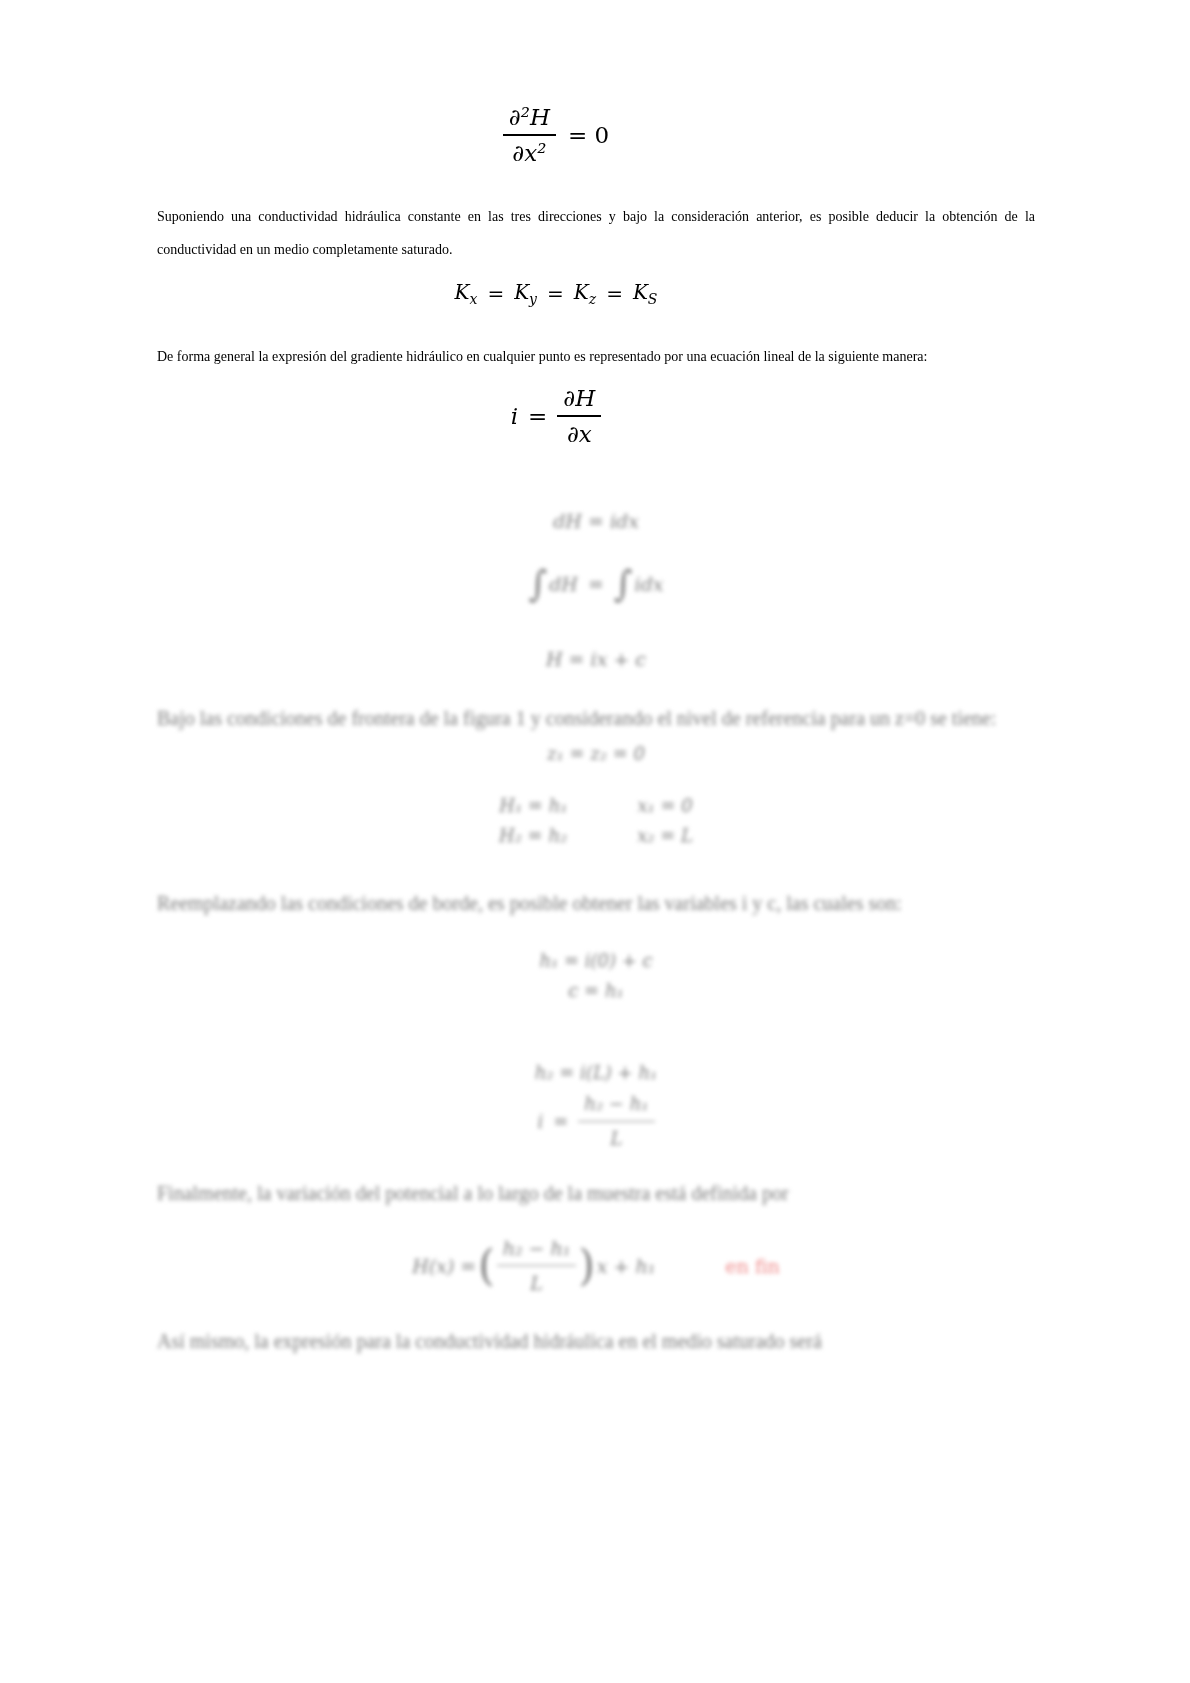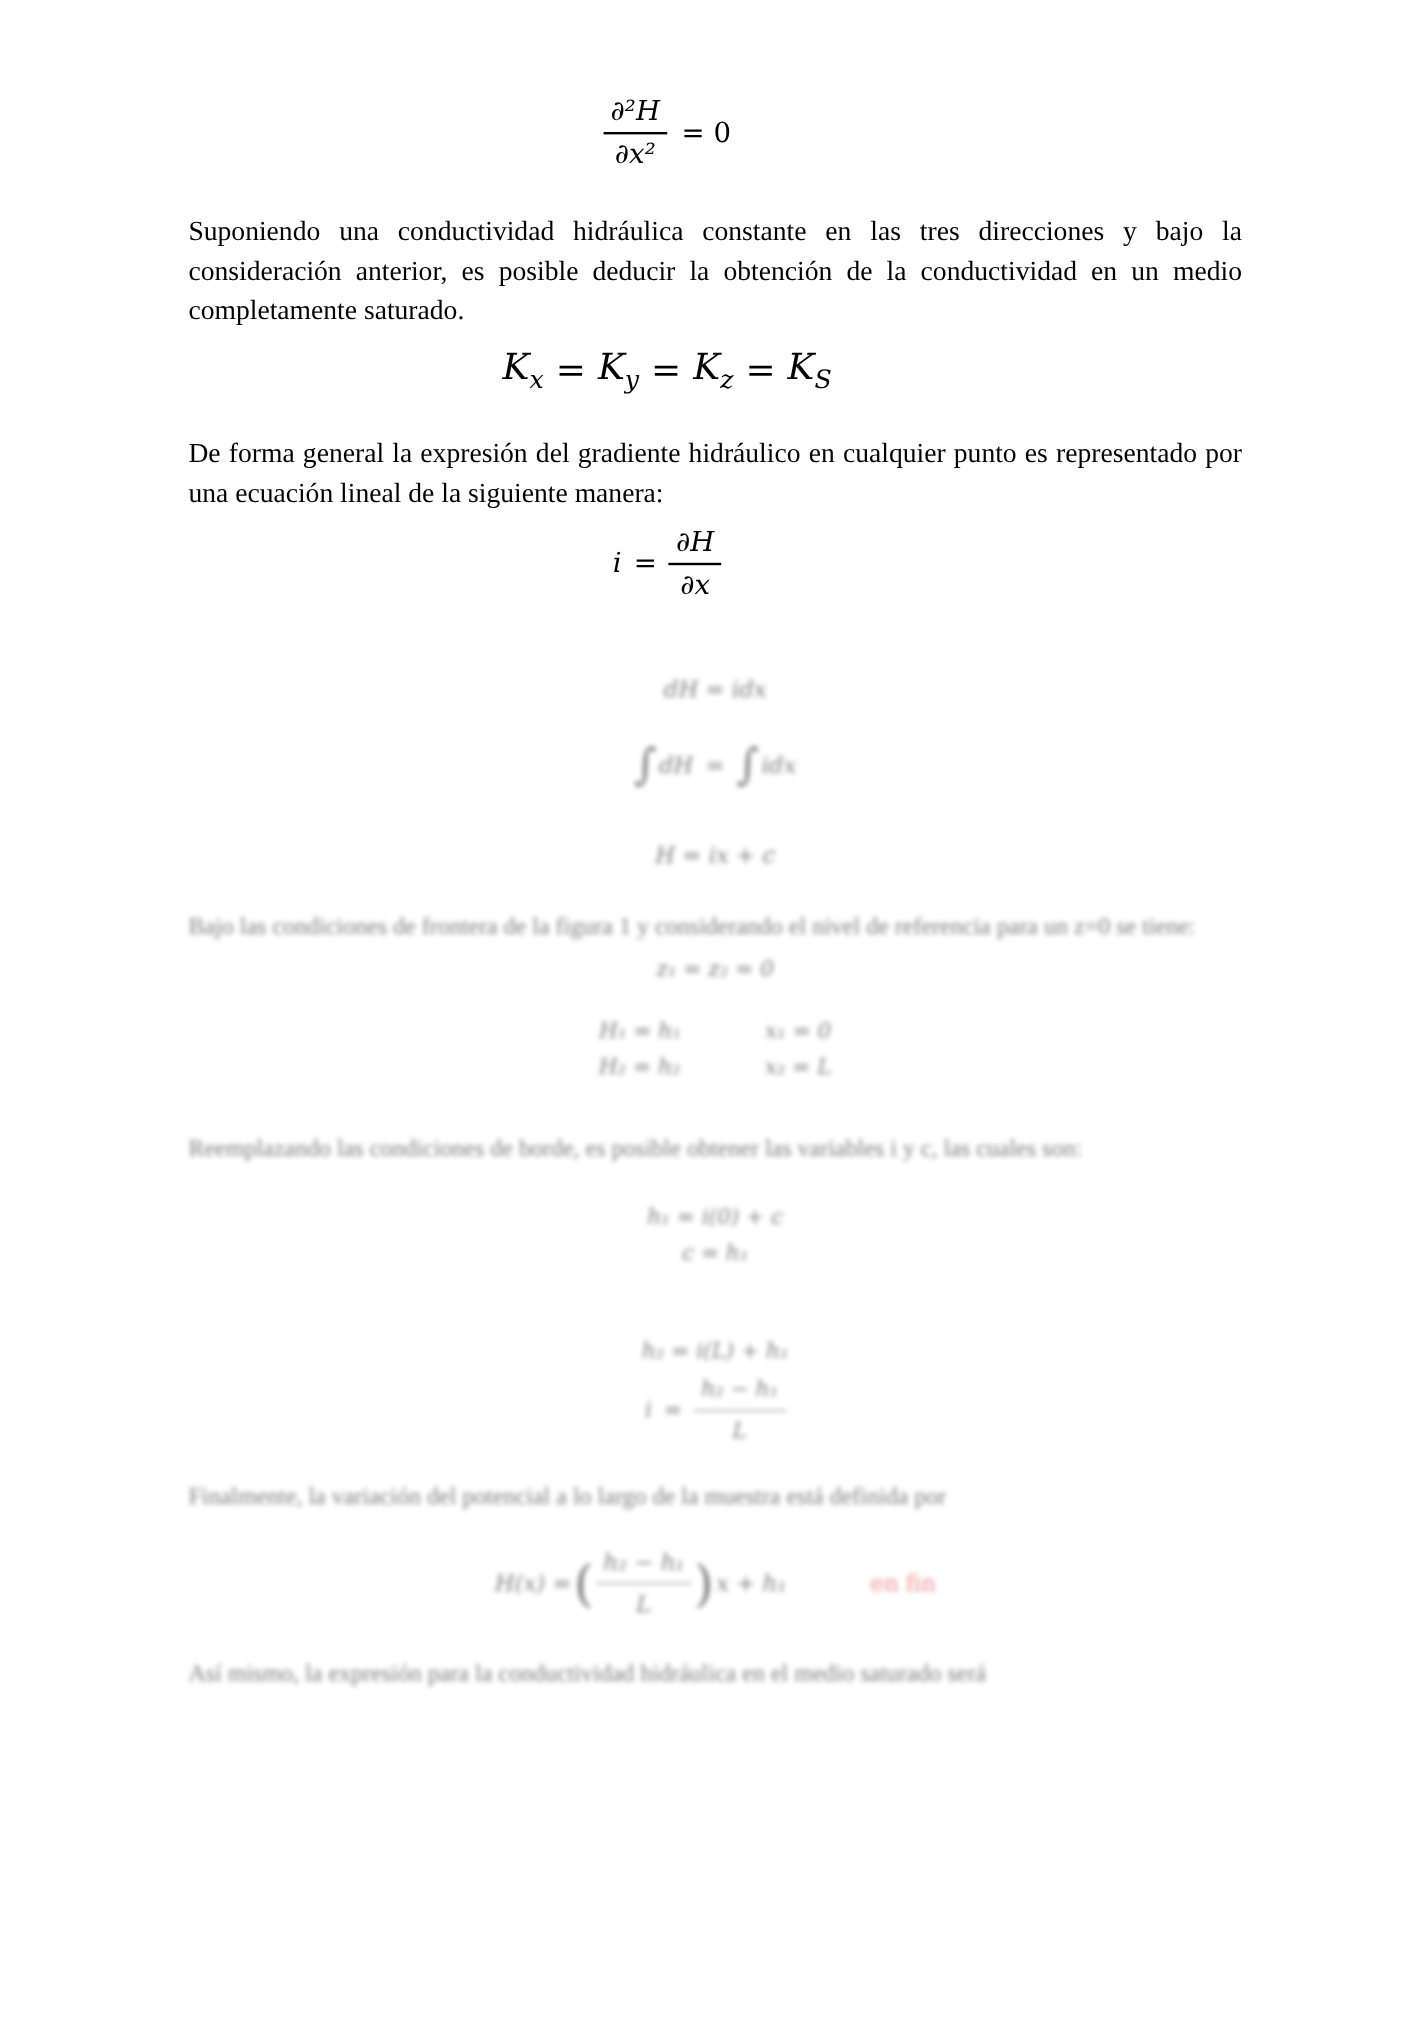--- a/index.html
+++ b/index.html
@@ -6,26 +6,26 @@
   html,body { margin:0; padding:0; background:#ffffff; }
   body {
     width:1190px; height:1683px;
     font-family:"Liberation Serif", serif;
     color:#000000;
     overflow:hidden;
   }
   .page {
     box-sizing:border-box;
     width:1190px; height:1491px;
-    padding:80px 155px 0 157px;
+    padding:104px 155px 0 157px;
     background:#ffffff;
   }
   .para {
     margin:0;
-    font-size:23px;
+    font-size:14px;
     line-height:33px;
     text-align:justify;
   }
   .para.blur {
     font-size:20px;
     line-height:31px;
   }
   .nowrap { white-space:nowrap; }
   
   .math { font-style:italic; font-family:"DejaVu Serif", serif; }
@@ -85,21 +85,21 @@
   <div class="eq-row shifted" style="font-size:23px;">
     <span class="frac">
       <span class="num math">∂²H</span>
       <span class="den math">∂x²</span>
     </span>
     <span class="rhs-gap">= 0</span>
   </div>
 
   <p class="para" style="margin-top:34px;">Suponiendo una conductividad hidráulica constante en las tres direcciones y bajo la consideración anterior, es posible deducir la obtención de la conductividad en un medio completamente saturado.</p>
 
-  <div class="eq-row shifted" style="margin-top:14px; font-size:30px;">
+  <div class="eq-row shifted" style="margin-top:14px; font-size:20px;">
     <span><span class="math">K</span><sub>x</sub></span>
     <span class="op">=</span>
     <span><span class="math">K</span><sub>y</sub></span>
     <span class="op">=</span>
     <span><span class="math">K</span><sub>z</sub></span>
     <span class="op">=</span>
     <span><span class="math">K</span><sub>S</sub></span>
   </div>
 
   <p class="para" style="margin-top:33px;">De forma general la expresión del gradiente hidráulico en cualquier punto es representado por una ecuación lineal de la siguiente manera:</p>

